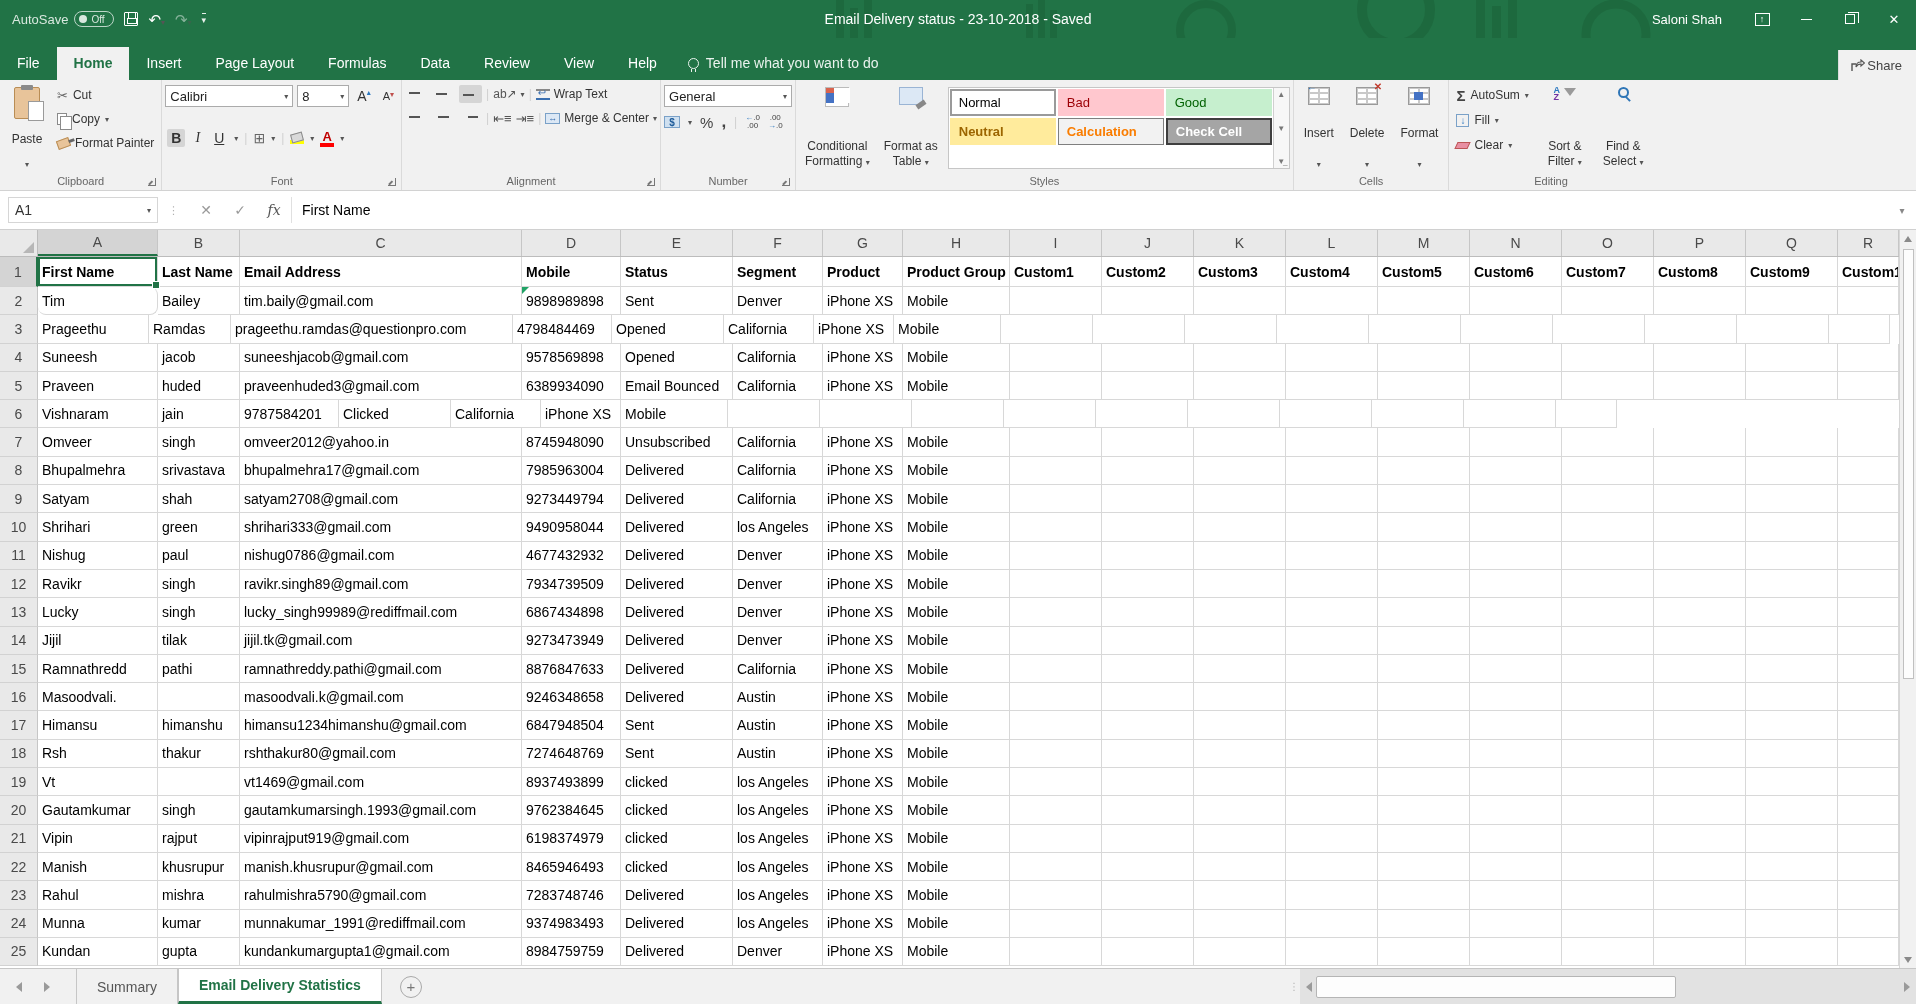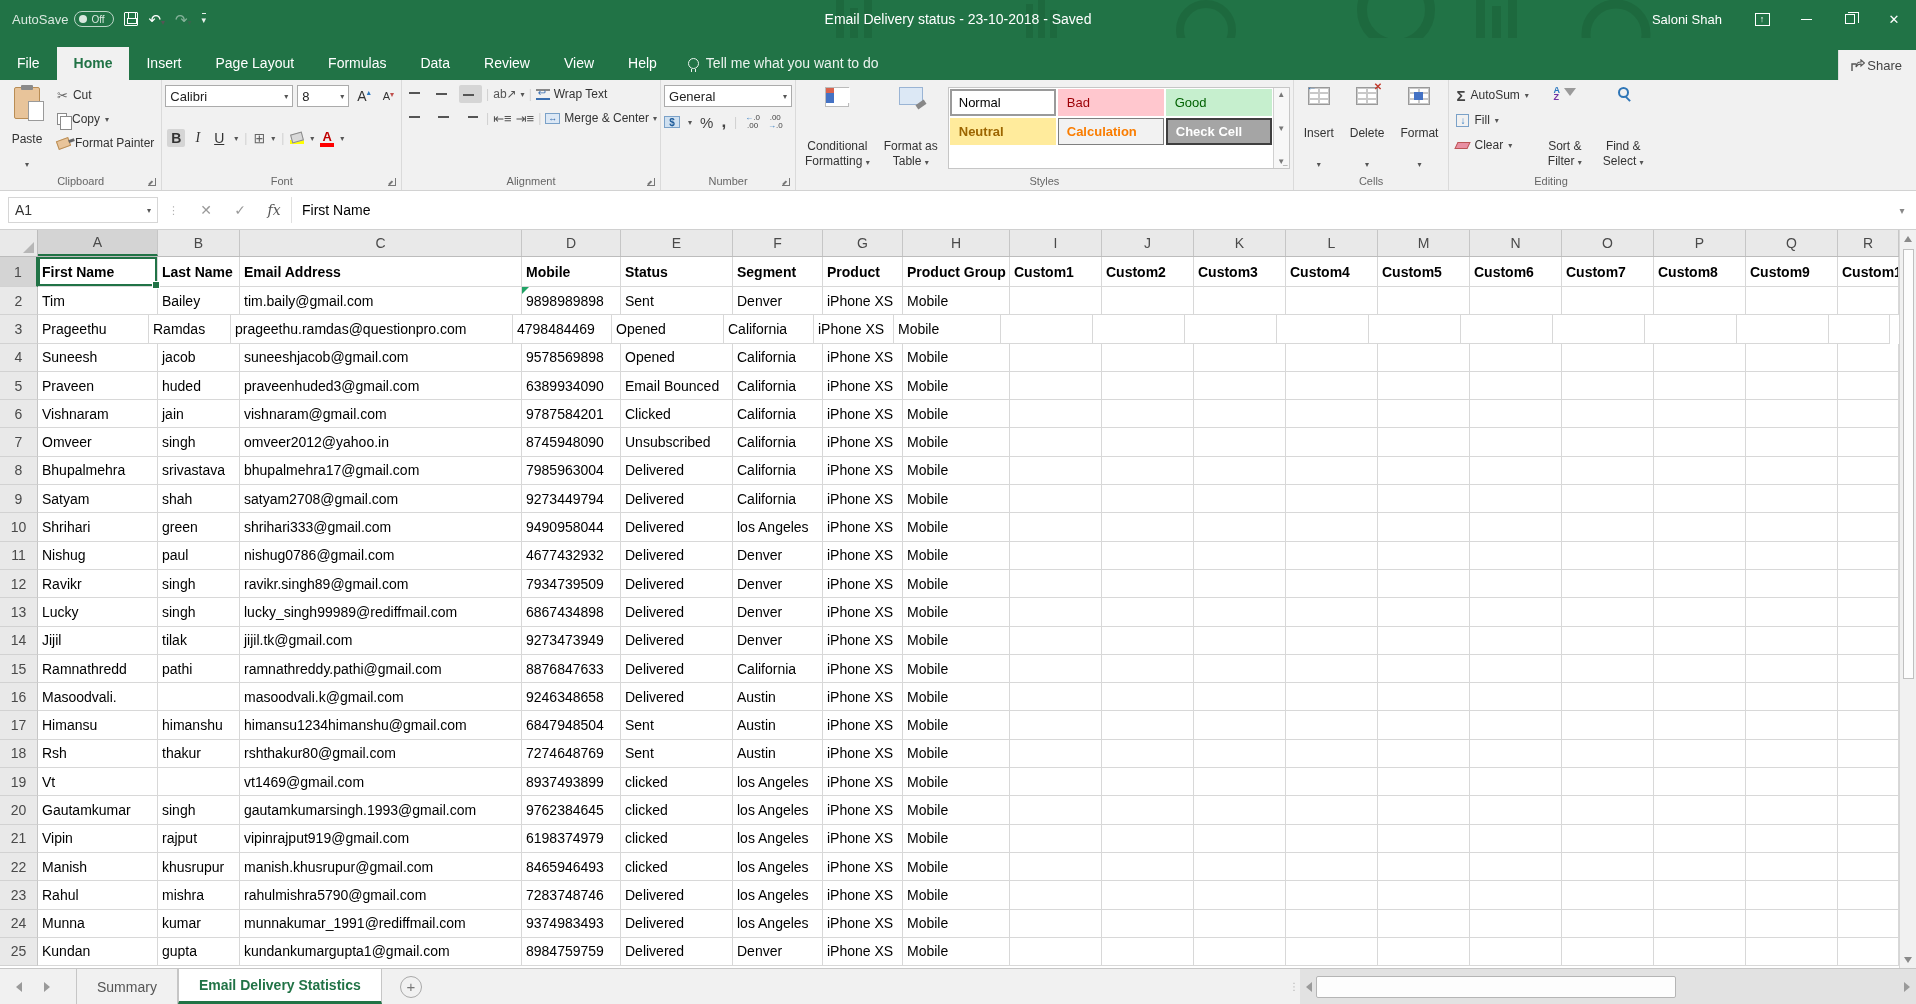--- a/index.html
+++ b/index.html
@@ -659,21 +659,21 @@
             <div class="cell" style="width: 92px;">Custom4</div>
             <div class="cell" style="width: 92px;">Custom5</div>
             <div class="cell" style="width: 92px;">Custom6</div>
             <div class="cell" style="width: 92px;">Custom7</div>
             <div class="cell" style="width: 92px;">Custom8</div>
             <div class="cell" style="width: 92px;">Custom9</div>
             <div class="cell" style="width: 61px;">Custom10</div>
           </div>
           <div class="grow-r" style="height: 28.3px;">
             <div class="rowhdr">2</div>
-            <div class="cell" style="width: 120px;">Tim</div>
+            <div class="cell" style="width: 120px; border-radius: 8px;">Tim</div>
             <div class="cell" style="width: 82px;">Bailey</div>
             <div class="cell" style="width: 282px;">tim.baily@gmail.com</div>
             <div class="cell err" style="width: 99px;">9898989898</div>
             <div class="cell" style="width: 112px;">Sent</div>
             <div class="cell" style="width: 90px;">Denver</div>
             <div class="cell" style="width: 80px;">iPhone XS</div>
             <div class="cell" style="width: 107px;">Mobile</div>
             <div class="cell" style="width: 92px;"></div>
             <div class="cell" style="width: 92px;"></div>
             <div class="cell" style="width: 92px;"></div>
@@ -745,21 +745,20 @@
             <div class="cell" style="width: 92px;"></div>
             <div class="cell" style="width: 92px;"></div>
             <div class="cell" style="width: 92px;"></div>
             <div class="cell" style="width: 92px;"></div>
             <div class="cell" style="width: 61px;"></div>
           </div>
           <div class="grow-r" style="height: 28.3px;">
             <div class="rowhdr">6</div>
             <div class="cell" style="width: 120px;">Vishnaram</div>
             <div class="cell" style="width: 82px;">jain</div>
-            <div class="cell" style="width: 282px;">vishnaram@gmail.com</div>
             <div class="cell" style="width: 99px;">9787584201</div>
             <div class="cell" style="width: 112px;">Clicked</div>
             <div class="cell" style="width: 90px;">California</div>
             <div class="cell" style="width: 80px;">iPhone XS</div>
             <div class="cell" style="width: 107px;">Mobile</div>
             <div class="cell" style="width: 92px;"></div>
             <div class="cell" style="width: 92px;"></div>
             <div class="cell" style="width: 92px;"></div>
             <div class="cell" style="width: 92px;"></div>
             <div class="cell" style="width: 92px;"></div>

